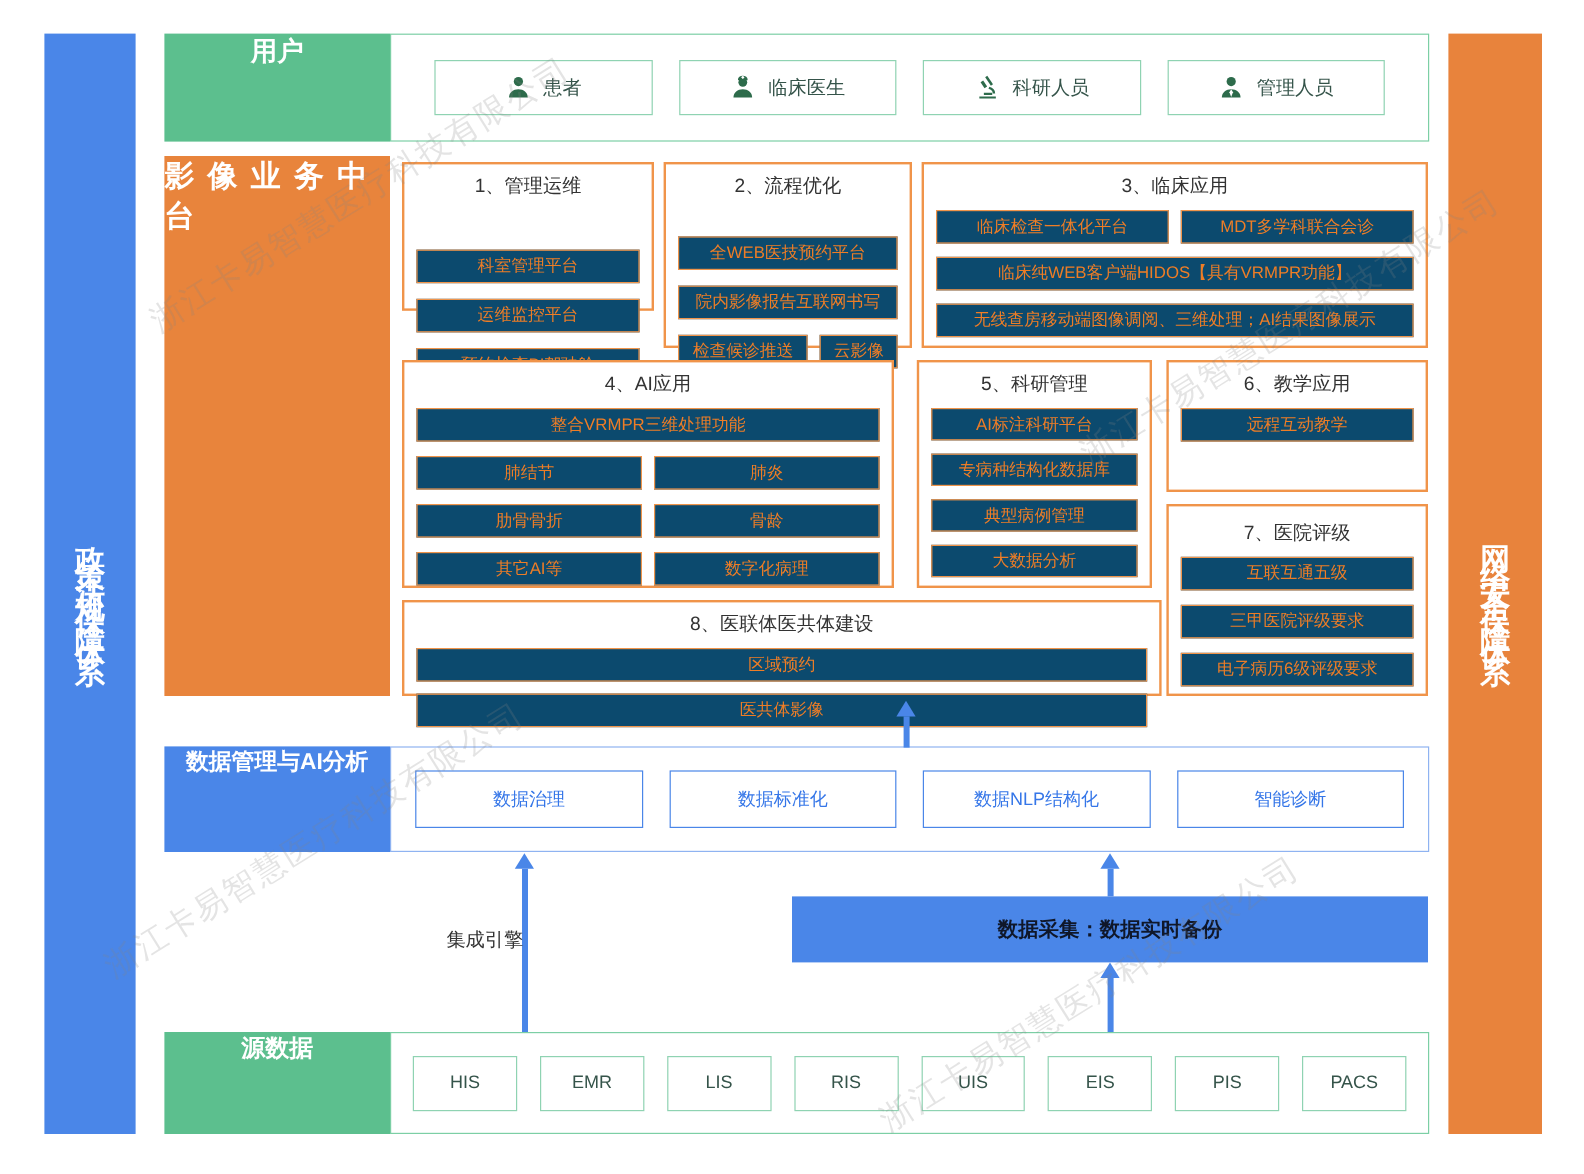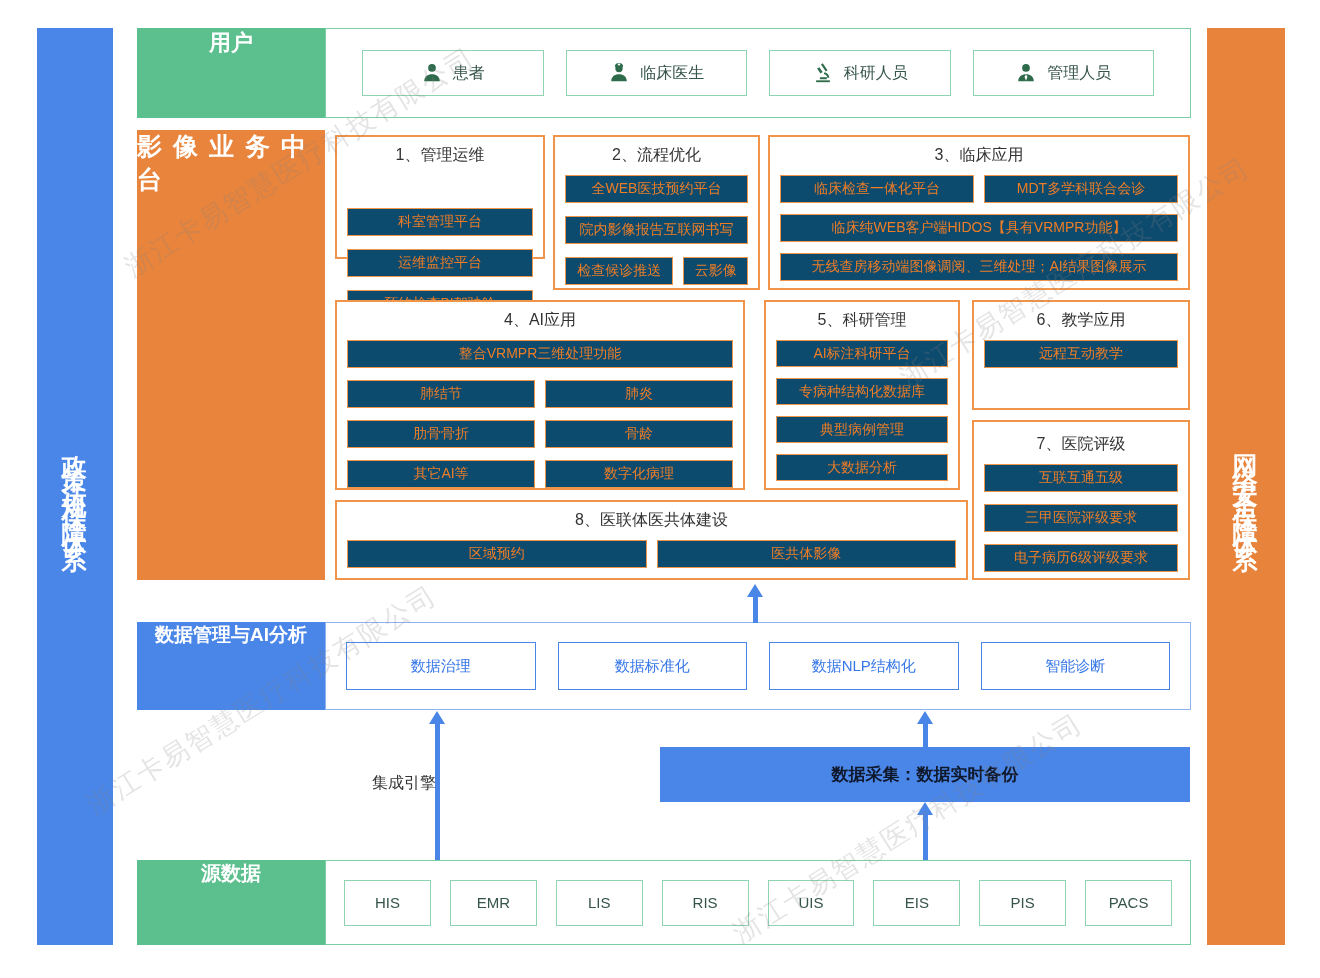--- a/index.html
+++ b/index.html
@@ -110,21 +110,21 @@
 
   <div class="sec" style="left:335px;top:135px;width:210px;height:124px;box-sizing:border-box;gap:33px;">
     <div class="sec-title">1、管理运维</div>
     <div class="sec-body" style="gap:13px;">
       <div class="itm">科室管理平台</div>
       <div class="itm">运维监控平台</div>
       <div class="itm">预约检查BI驾驶舱</div>
     </div>
   </div>
 
-  <div class="sec" style="left:553px;top:135px;width:207px;height:155px;box-sizing:border-box;">
+  <div class="sec" style="left:553px;top:135px;width:207px;height:155px;box-sizing:border-box;gap:22px;">
     <div class="sec-title">2、流程优化</div>
     <div class="sec-body" style="gap:13px;">
       <div class="itm">全WEB医技预约平台</div>
       <div class="itm">院内影像报告互联网书写</div>
       <div class="hrow">
         <div class="itm" style="flex:1.7;">检查候诊推送</div>
         <div class="itm" style="flex:1;">云影像</div>
       </div>
     </div>
   </div>
@@ -181,21 +181,21 @@
     <div class="sec-title" style="padding-top:12px;">7、医院评级</div>
     <div class="sec-body" style="">
       <div class="itm">互联互通五级</div>
       <div class="itm">三甲医院评级要求</div>
       <div class="itm">电子病历6级评级要求</div>
     </div>
   </div>
 
   <div class="sec" style="left:335px;top:500px;width:633px;height:80px;box-sizing:border-box;">
     <div class="sec-title">8、医联体医共体建设</div>
-    <div class="sec-body" style="flex-direction:row;gap:10px;">
+    <div class="sec-body" style="flex-direction:column;gap:10px;">
       <div class="itm" style="flex:1;">区域预约</div>
       <div class="itm" style="flex:1;">医共体影像</div>
     </div>
   </div>
 
   <div class="arrow" style="left:747px;top:584px;width:16px;">
     <div class="tip"></div>
       <div class="shaft" style="height:26px;"></div>
   </div>
 

